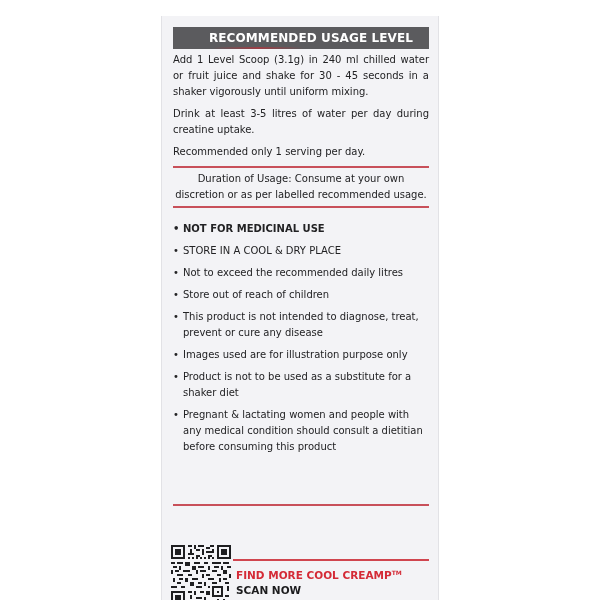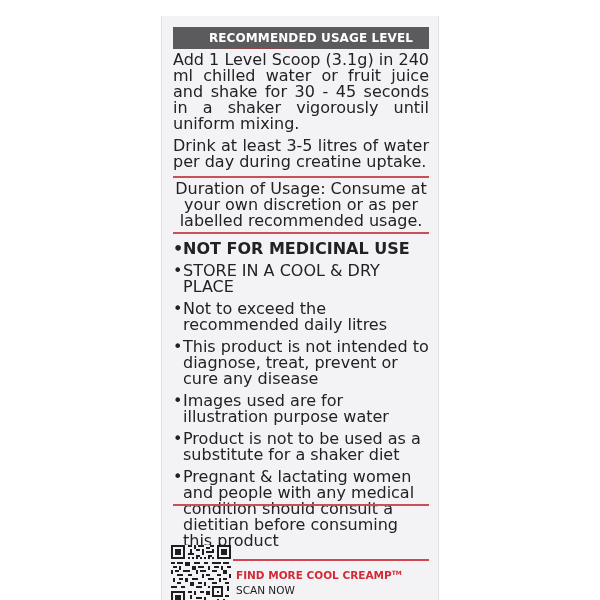--- a/index.html
+++ b/index.html
@@ -20,75 +20,77 @@
       text-align: center; line-height: 22px; letter-spacing: 0.1px;
       overflow: hidden;
     }
     .header-bar::after {
       content: ""; position: absolute; left: 40px; bottom: -1px; width: 90px; height: 3px;
       background: linear-gradient(90deg, rgba(210,40,50,0) 0%, rgba(210,40,50,0.55) 50%, rgba(210,40,50,0) 100%);
     }
     .header-text { position: relative; left: 10px; }
     .content {
       position: absolute; left: 11px; top: 36px; width: 256px;
-      color: #222224; font-size: 16px; line-height: 16px;
+      color: #222224; font-size: 10px; line-height: 16px;
     }
     .para { margin-bottom: 6px; }
     .para.justify { text-align: justify; }
     .redline {
       height: 2px; background: #c8505a; width: 256px;
     }
     .duration { padding: 3px 0 3px 0; text-align: center; }
-    .bullets { list-style: none; margin-top: 7px; }
+    .bullets { list-style: none; margin-top: 13px; }
     .bullets li {
       position: relative; padding-left: 10px; margin-bottom: 6px;
     }
     .bullets li::before {
       content: "•"; position: absolute; left: 0; top: 0;
     }
     .bullets li.bold { font-weight: bold; }
     .bottom-line { position: absolute; left: 11px; top: 488px; }
     .qr {
       position: absolute; left: 9px; top: 528px; width: 60px; height: 62px;
     }
     .scan-block { position: absolute; left: 71px; top: 543px; width: 196px; }
     .scan-line { height: 2px; background: #d0454f; width: 196px; }
     .scan-title {
       color: #d42a36; font-weight: bold; font-size: 10.5px; line-height: 15px;
       margin-top: 4px; padding-left: 3px;
     }
     .scan-title sup { font-size: 6px; vertical-align: 4px; }
     .scan-sub {
-      color: #1c1c1e; font-weight: normal; font-size: 10.5px; line-height: 15px;
+      color: #1c1c1e; font-weight: bold; font-size: 10.5px; line-height: 15px;
       padding-left: 3px; margin-bottom: 3px;
     }
   </style>
 </head>
 <body>
 
 <div class="panel">
 
   <div class="header-bar">
     <span class="header-text">RECOMMENDED USAGE LEVEL</span>
   </div>
 
   <div class="content">
     <p class="para justify">Add 1 Level Scoop (3.1g) in 240 ml chilled water or fruit juice and shake for 30 - 45 seconds in a shaker vigorously until uniform mixing.</p>
     <p class="para justify">Drink at least 3-5 litres of water per day during creatine uptake.</p>
+    <p class="para">Recommended only 1 serving per day.</p>
 
     <div class="redline"></div>
     <p class="duration">Duration of Usage: Consume at your own discretion or as per labelled recommended usage.</p>
     <div class="redline"></div>
 
     <ul class="bullets">
       <li class="bold">NOT FOR MEDICINAL USE</li>
       <li>STORE IN A COOL &amp; DRY PLACE</li>
       <li>Not to exceed the recommended daily litres</li>
+      <li>Store out of reach of children</li>
       <li>This product is not intended to diagnose, treat, prevent or cure any disease</li>
-      <li>Images used are for illustration purpose water</li>
+      <li>Images used are for illustration purpose only</li>
       <li>Product is not to be used as a substitute for a shaker diet</li>
       <li>Pregnant &amp; lactating women and people with any medical condition should consult a dietitian before consuming this product</li>
     </ul>
   </div>
 
   <div class="redline bottom-line"></div>
 
   <svg class="qr" viewBox="0 0 29 29" shape-rendering="crispEdges">
     <rect x="0" y="0" width="29" height="29" fill="#f3f3f6"></rect>
     <g fill="#1e1e20">

